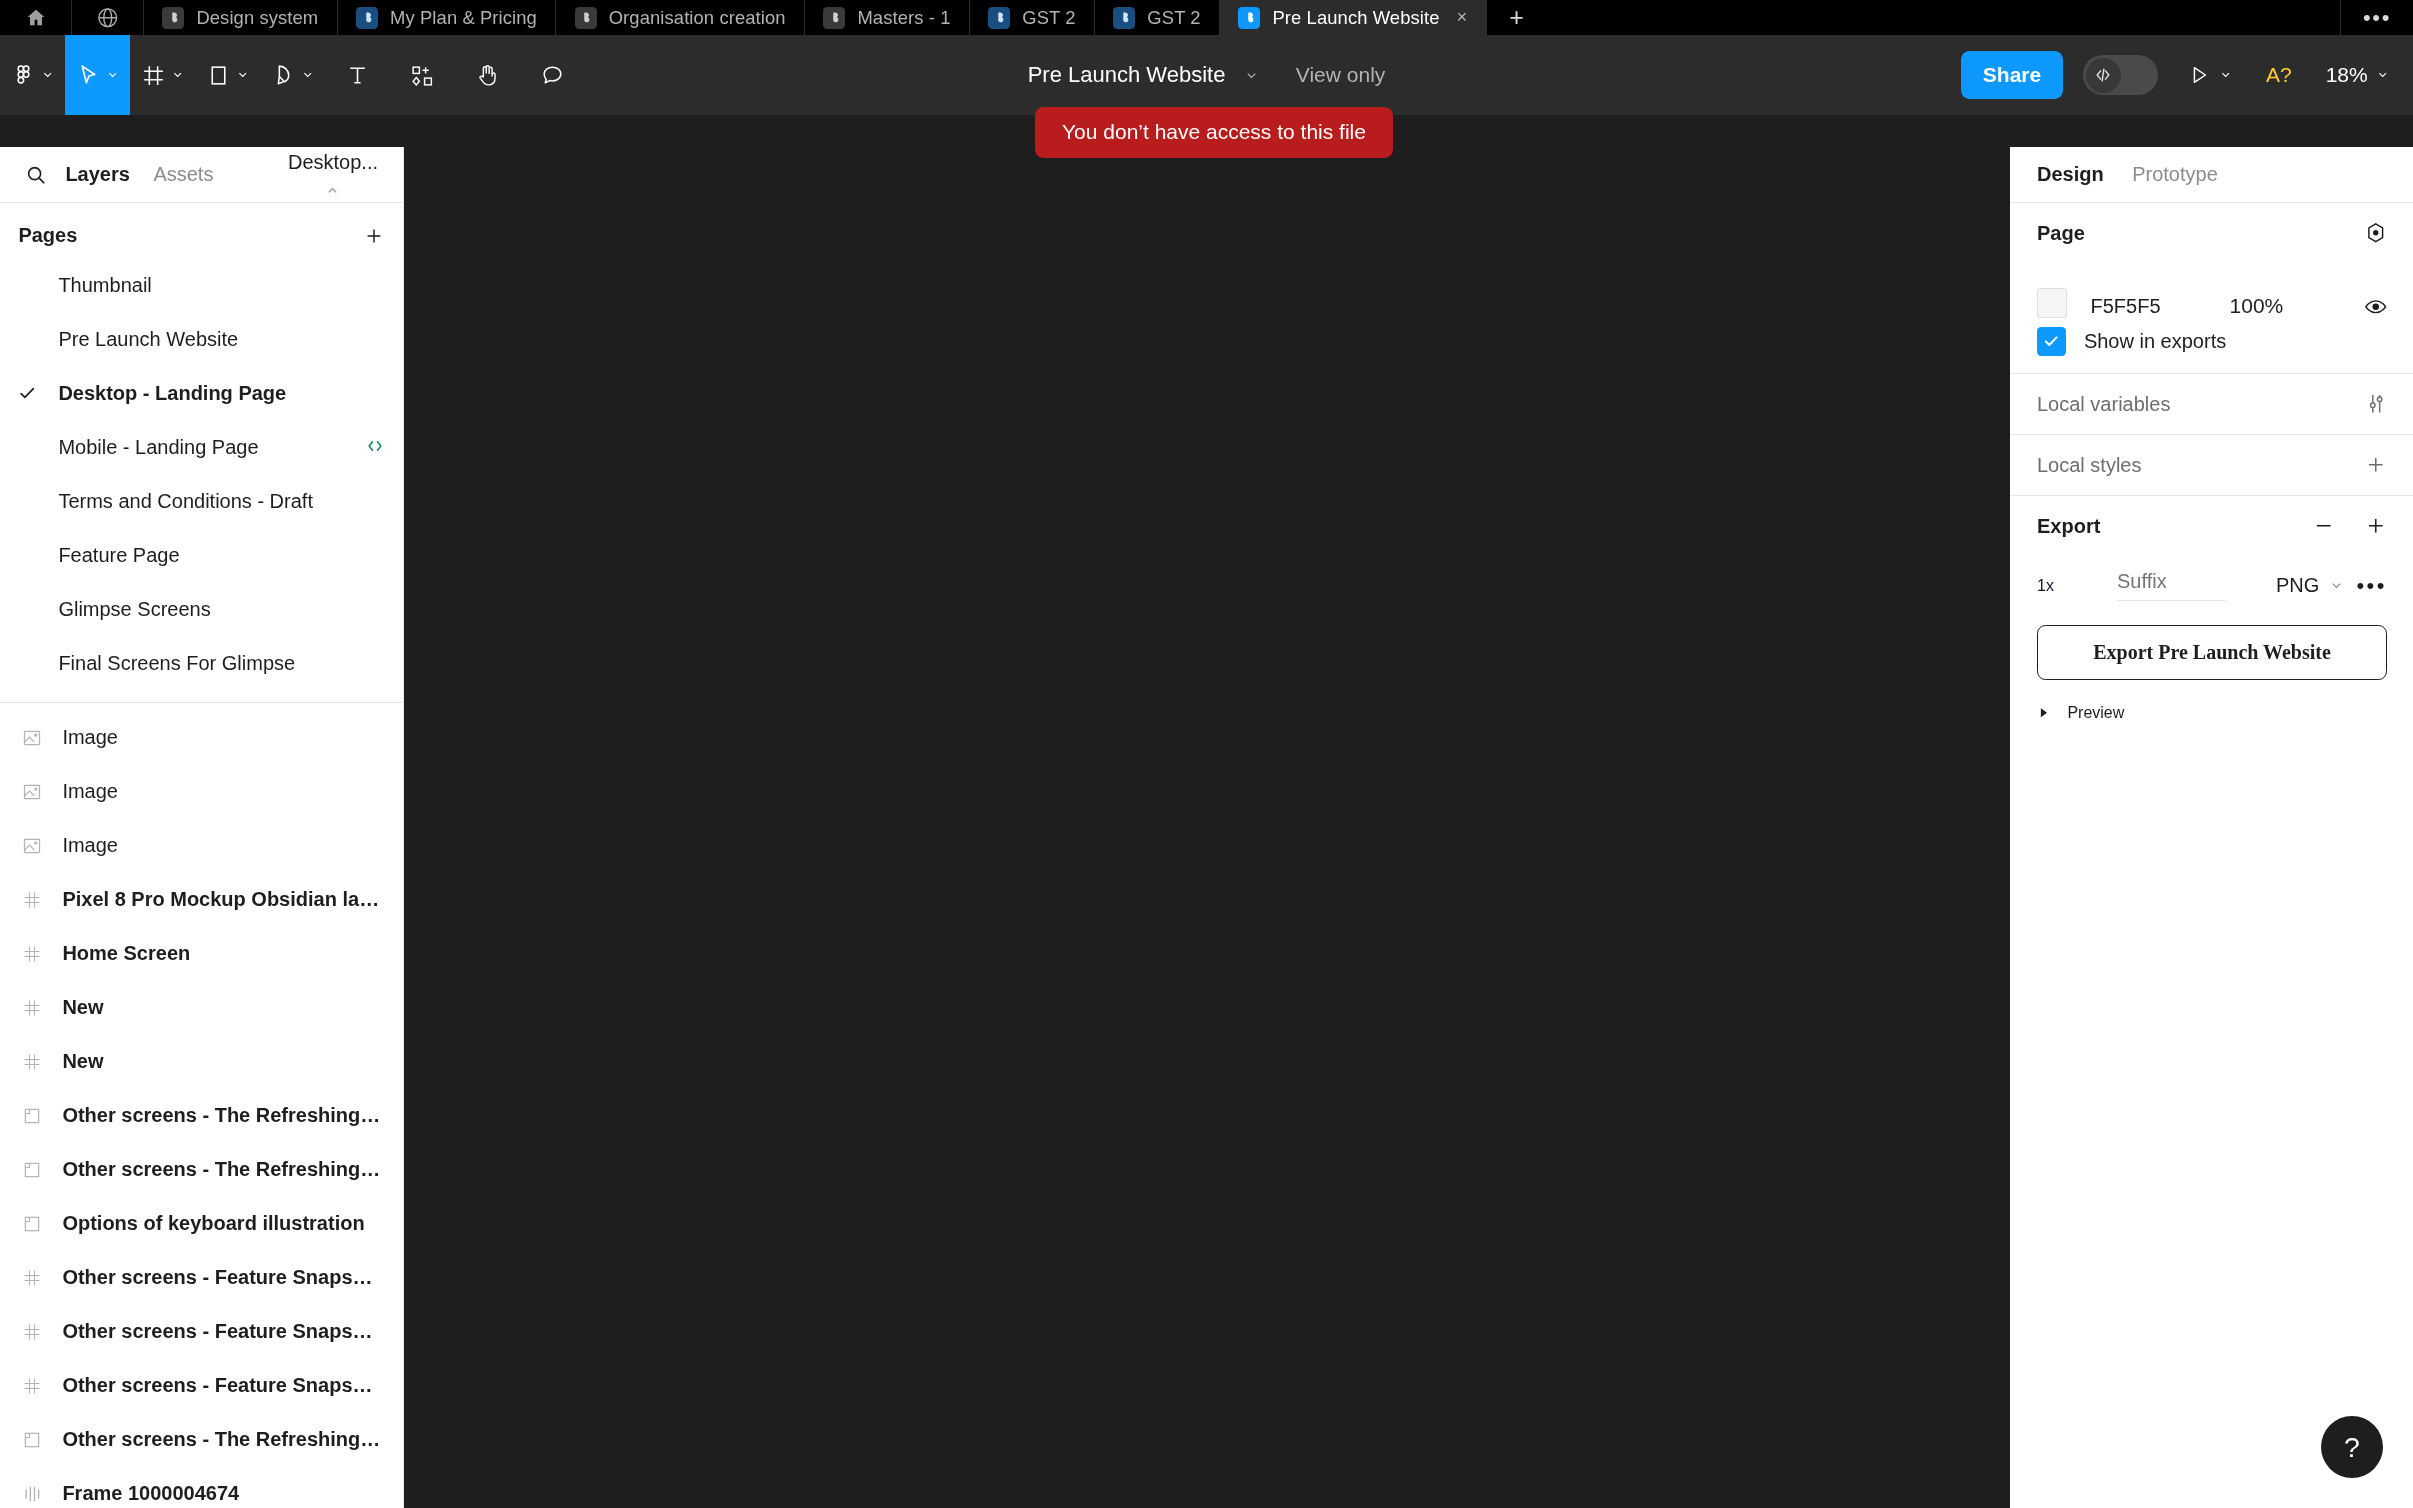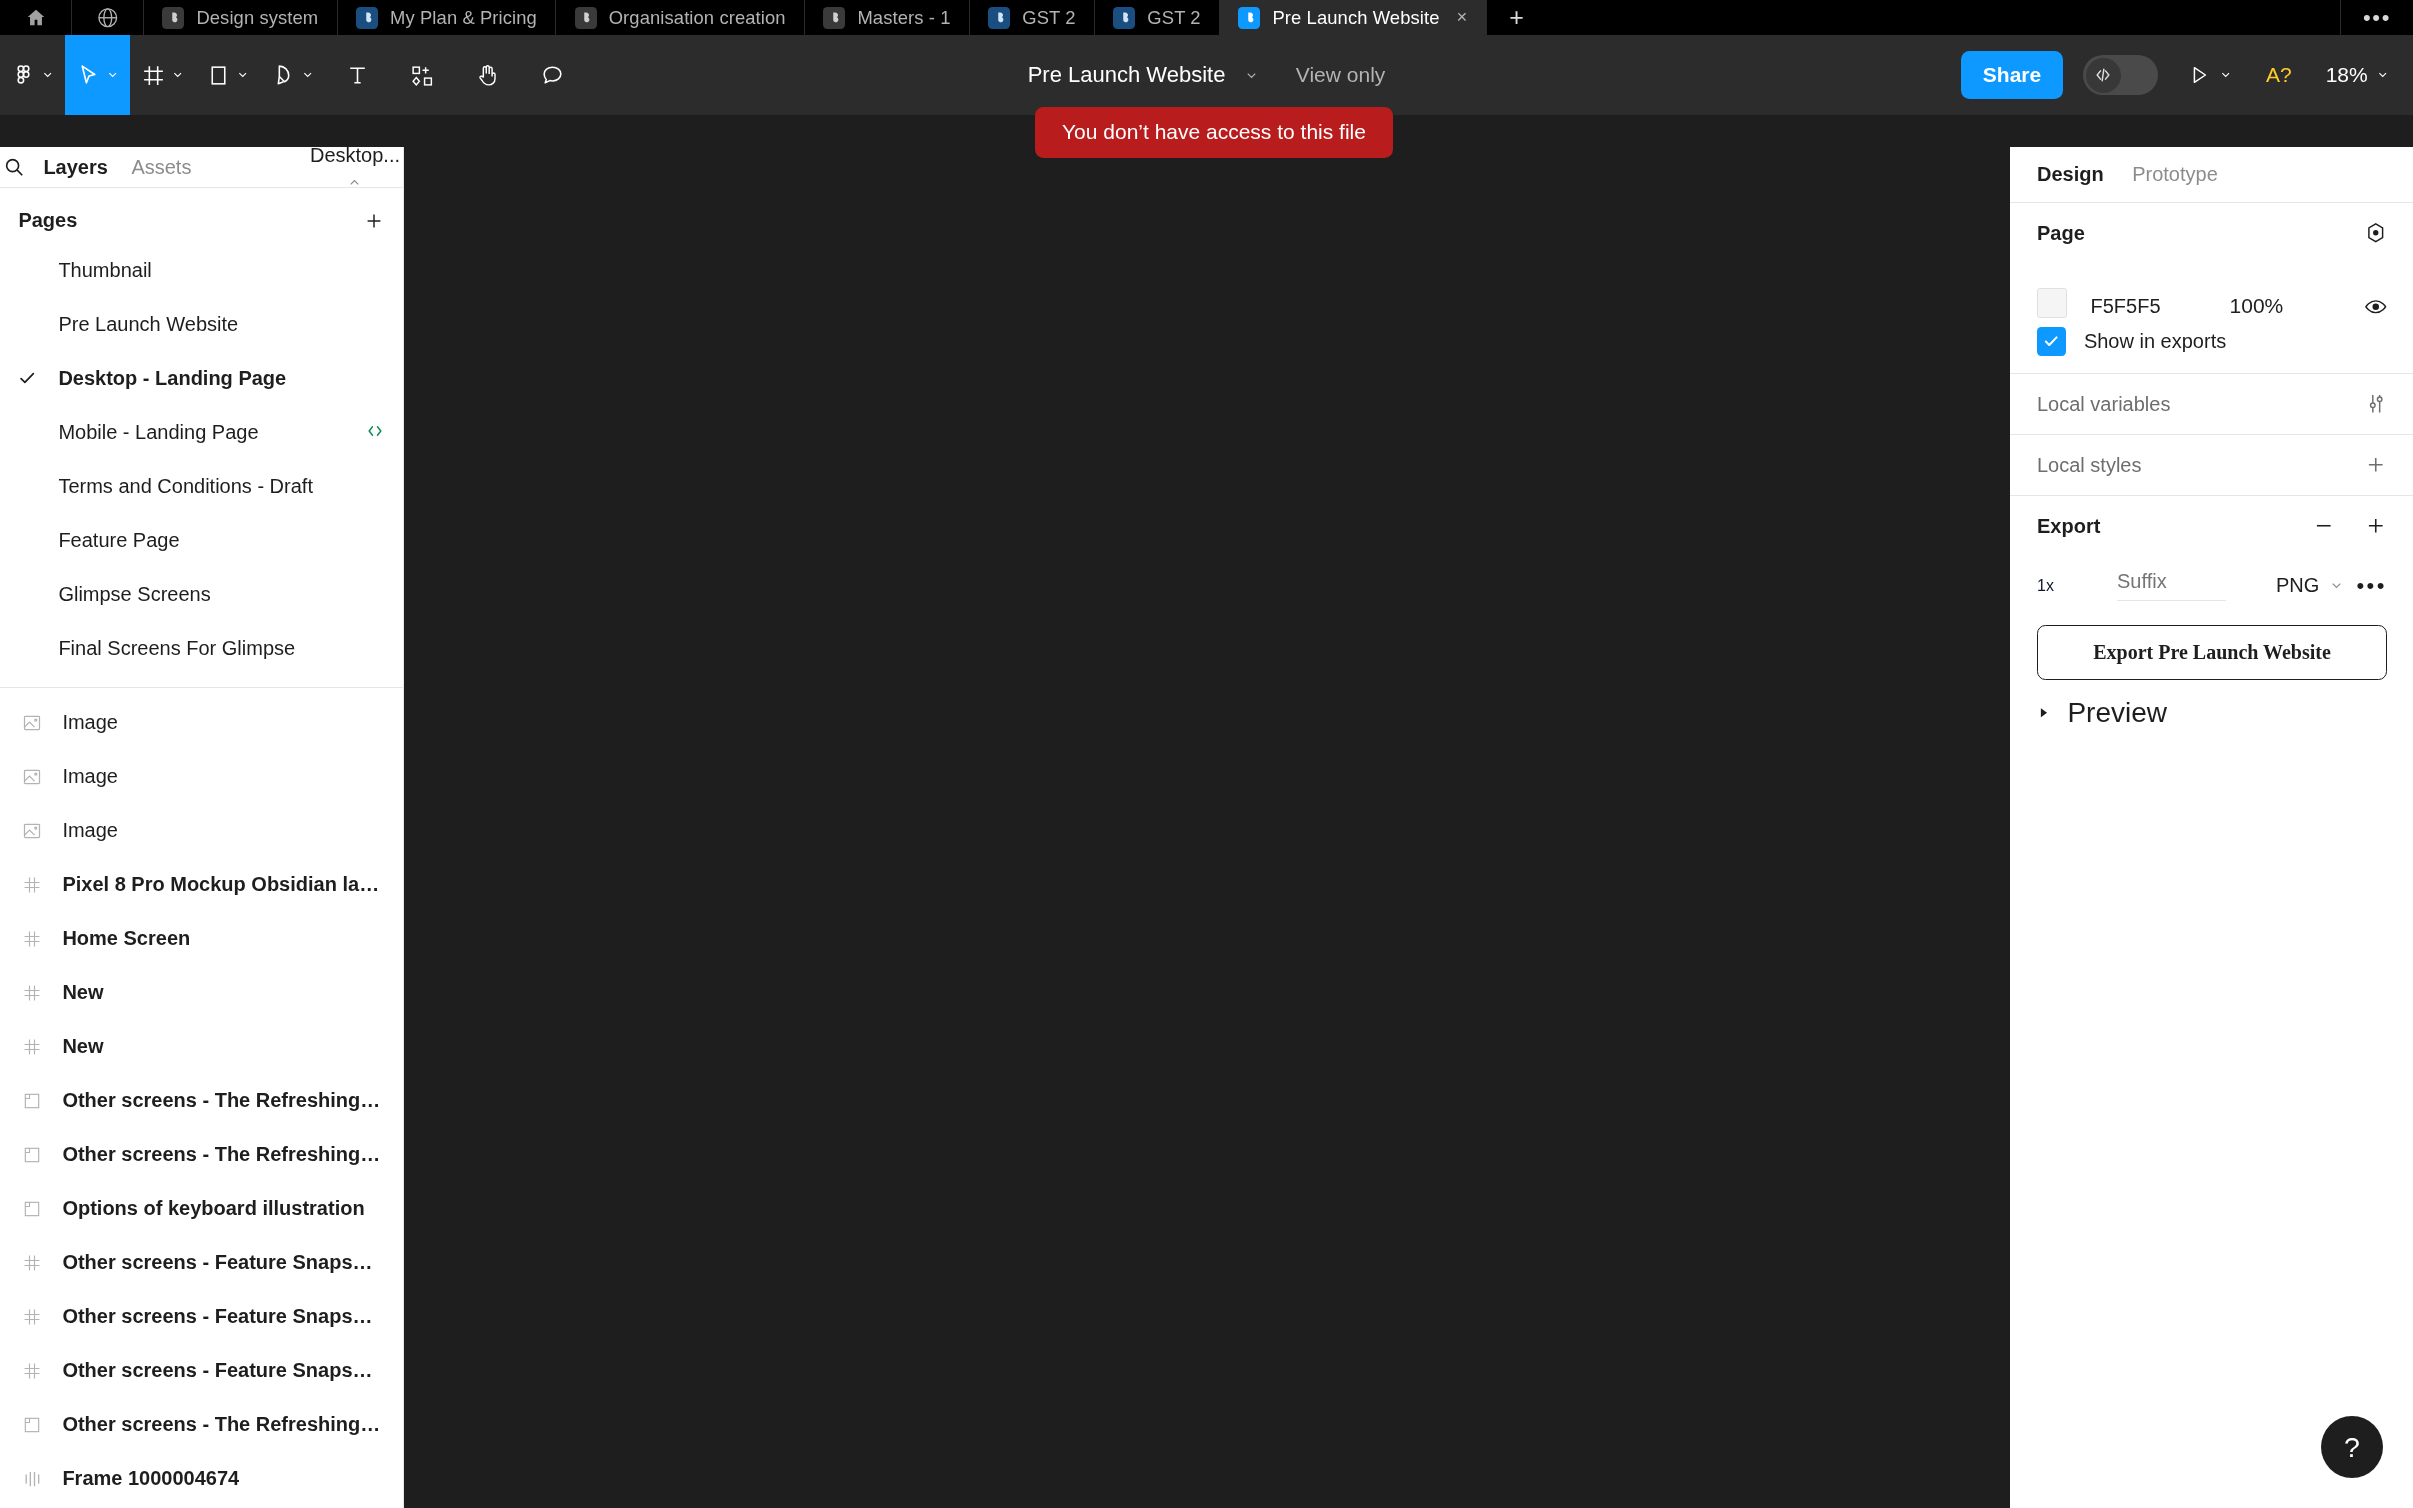--- a/index.html
+++ b/index.html
@@ -117,21 +117,21 @@
     width:1606px; height:1361px; background:#1e1e1e;
   }
 
   
   #leftPanel{
     position:absolute; left:0; top:147px; width:404px; height:1361px;
     background:#ffffff; overflow:hidden;
     border-right:0.8px solid #e6e6e6;
   }
   #lpHeader{
-    height:41px; display:flex; align-items:center; padding:0 3px;
+    height:56px; display:flex; align-items:center; padding:0 25px;
     border-bottom:0.8px solid #e6e6e6; gap:0;
   }
   #lpHeader .srch{ margin-right:18.4px; display:flex; align-items:center; cursor:pointer;}
   .lpTab{ font-size:20px; cursor:pointer; }
   .lpTab.active{ color:#1e1e1e; font-weight:bold; }
   .lpTab.inactive{ color:#8c8c8c; margin-left:23.5px; }
   #lpPageSel{
     margin-left:auto; display:flex; align-items:center; gap:8.4px;
     color:#1e1e1e; font-size:20px; cursor:pointer;flex-direction:column;
   }
@@ -222,21 +222,21 @@
 
   #exportBtn{
     display:block; width:100%; margin-top:10px;
     border:1.3px solid #1e1e1e; border-radius:8.4px; background:#fff;
     color:#1e1e1e; font-size:20px; font-weight:bold; padding:15px 16px;
     cursor:pointer; font-family:Liberation Serif, serif;
   }
   #previewRow{
     height:65px; display:flex; align-items:center; gap:17px; cursor:pointer;
   }
-  #previewLabel{ font-size:28px; color:#1e1e1e; }
+  #previewLabel{ font-size:16px; color:#1e1e1e; }
 
   
   #helpFab{
     position:absolute; right:30px; bottom:30px;
     width:62px; height:62px; border-radius:50%; background:#1e1e1e;
     display:flex; align-items:center; justify-content:center;
     color:#ffffff; font-size:28.5px; cursor:pointer; z-index:50;
   }
 </style>
 </head>

